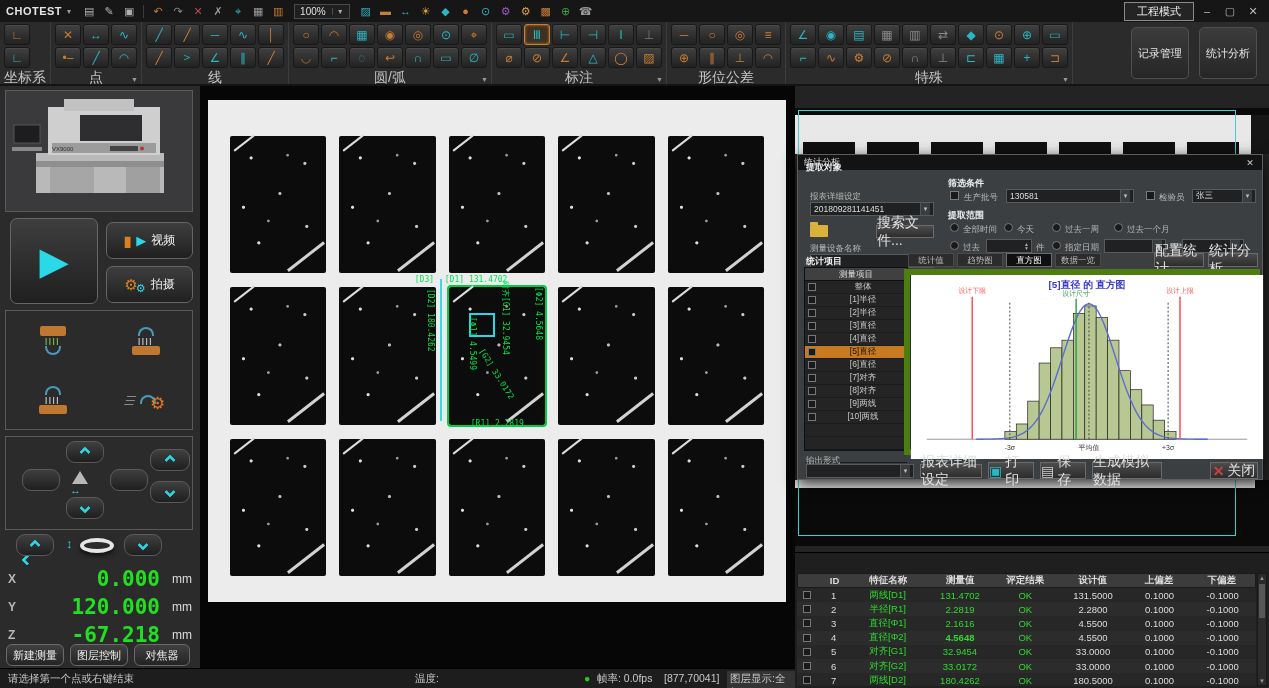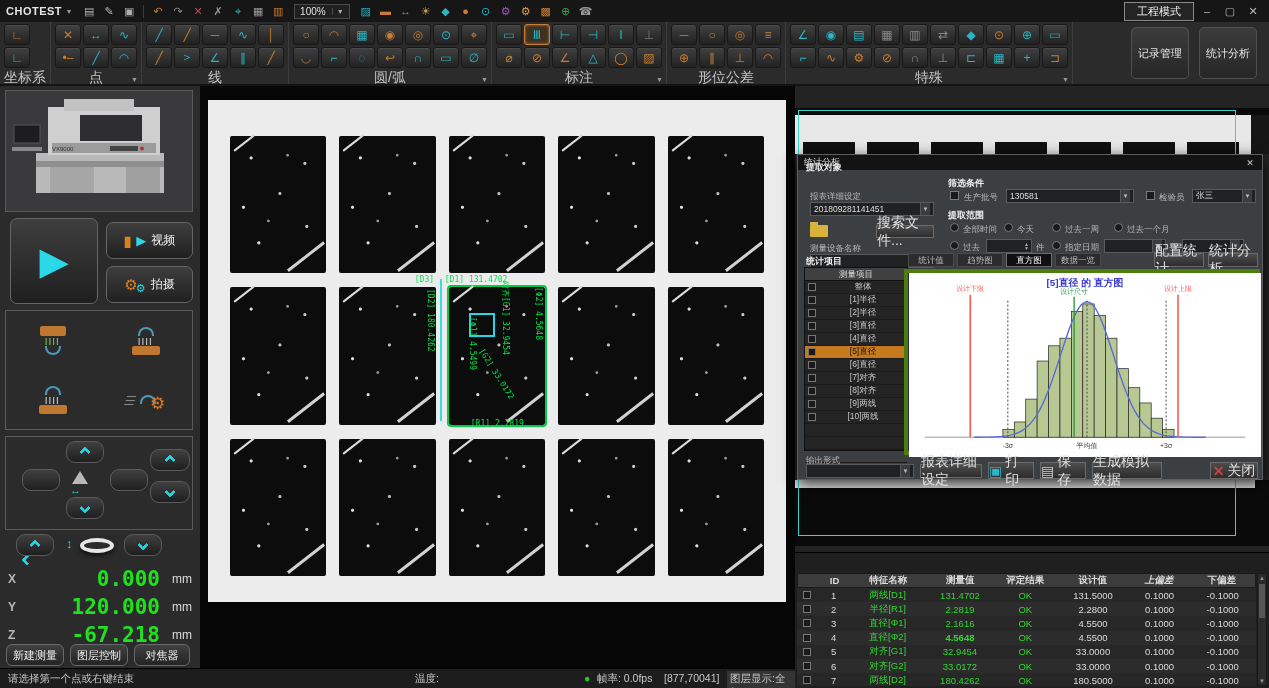--- a/index.html
+++ b/index.html
@@ -116,21 +116,21 @@
 .spin .ar{position:absolute;right:1px;font-size:5px;color:#aaa;line-height:6px;right:2px}
 .items-box{position:absolute;left:6px;top:112px;width:104px;height:184px;background:#242424;border:1px solid #101010}
 .items-head{height:13px;background:#404040;text-align:center;font-size:8.5px;color:#ddd;line-height:13px;border-bottom:1px solid #101010}
 .item-row{height:13px;display:flex;align-items:center;border-bottom:1px solid #1b1b1b;font-size:8.5px;color:#c8c8c8}
 .item-row .icb{width:8px;height:8px;border:1px solid #777;background:#1a1a1a;margin:0 3px;flex:none}
 .item-row span{flex:1;text-align:center}
 .item-row.selected{background:#c87a1e;color:#131313}
 .view-tabs{position:absolute;left:110px;top:98px;display:flex;gap:3px}
 .vtab{width:46px;height:14px;line-height:13px;text-align:center;font-size:8.5px;color:#bbb;background:#2c2c2c;border:1px solid #4a4a4a}
 .vtab.active{background:#101010;color:#fff;border-color:#6a6a6a}
-.chart-box{position:absolute;left:106px;top:114px;width:356px;height:186px;background:#0f172a;border:4px solid #4d7c0f}
+.chart-box{position:absolute;left:106px;top:114px;width:356px;height:186px;background:#0f172a;border:6px solid #4d7c0f}
 
 .results{position:absolute;top:466px;left:0;right:0;bottom:0;background:#1f1f1f;border-top:1px solid #000}
 .res-tabs{height:18px;display:flex;align-items:center;gap:2px;padding:2px 2px 0}
 .res-tab{width:64px;height:16px;line-height:16px;text-align:center;font-size:10px;background:#2d2d2d;border:1px solid #555;color:#bbb}
 .res-tab.active{background:#7d7d7d;color:#fff;border-color:#999}
 .ng-cb{width:10px;height:10px;border:1px solid #888;background:#1a1a1a;margin-left:10px}
 .ng-label{font-size:10px;color:#ddd;margin-left:5px}
 .res-arrow{color:#2bd3e3;font-size:11px;margin-left:9px}
 .res-table{position:absolute;top:20px;left:2px;right:13px;bottom:2px;overflow:hidden}
 .res-head{display:flex;height:15px;background:#3c3c3c;border:1px solid #1a1a1a;font-size:9.5px;color:#ddd;font-weight:bold}
@@ -813,21 +813,21 @@
 
   <div class="results">
     <div class="res-table" id="res-table">
         <div class="res-head">
           <div class="rc" style="width: 4.5%;"></div>
           <div class="rc" style="width: 7%;">ID</div>
           <div class="rc" style="width: 16.5%;">特征名称</div>
           <div class="rc" style="width: 15%;">测量值</div>
           <div class="rc" style="width: 13.5%;">评定结果</div>
           <div class="rc" style="width: 16%;">设计值</div>
-          <div class="rc" style="width: 13%; font-style: italic;">上偏差</div>
+          <div class="rc" style="width: 13%;">上偏差</div>
           <div class="rc" style="width: 14.5%;">下偏差</div>
         </div>
         <div class="res-row odd">
           <div class="rc " style="width: 4.5%;">
             <div class="row-cb"></div>
           </div>
           <div class="rc white" style="width: 7%;">1</div>
           <div class="rc green" style="width: 16.5%;">两线[D1]</div>
           <div class="rc green" style="width: 15%;">131.4702</div>
           <div class="rc green" style="width: 13.5%;">OK</div>

